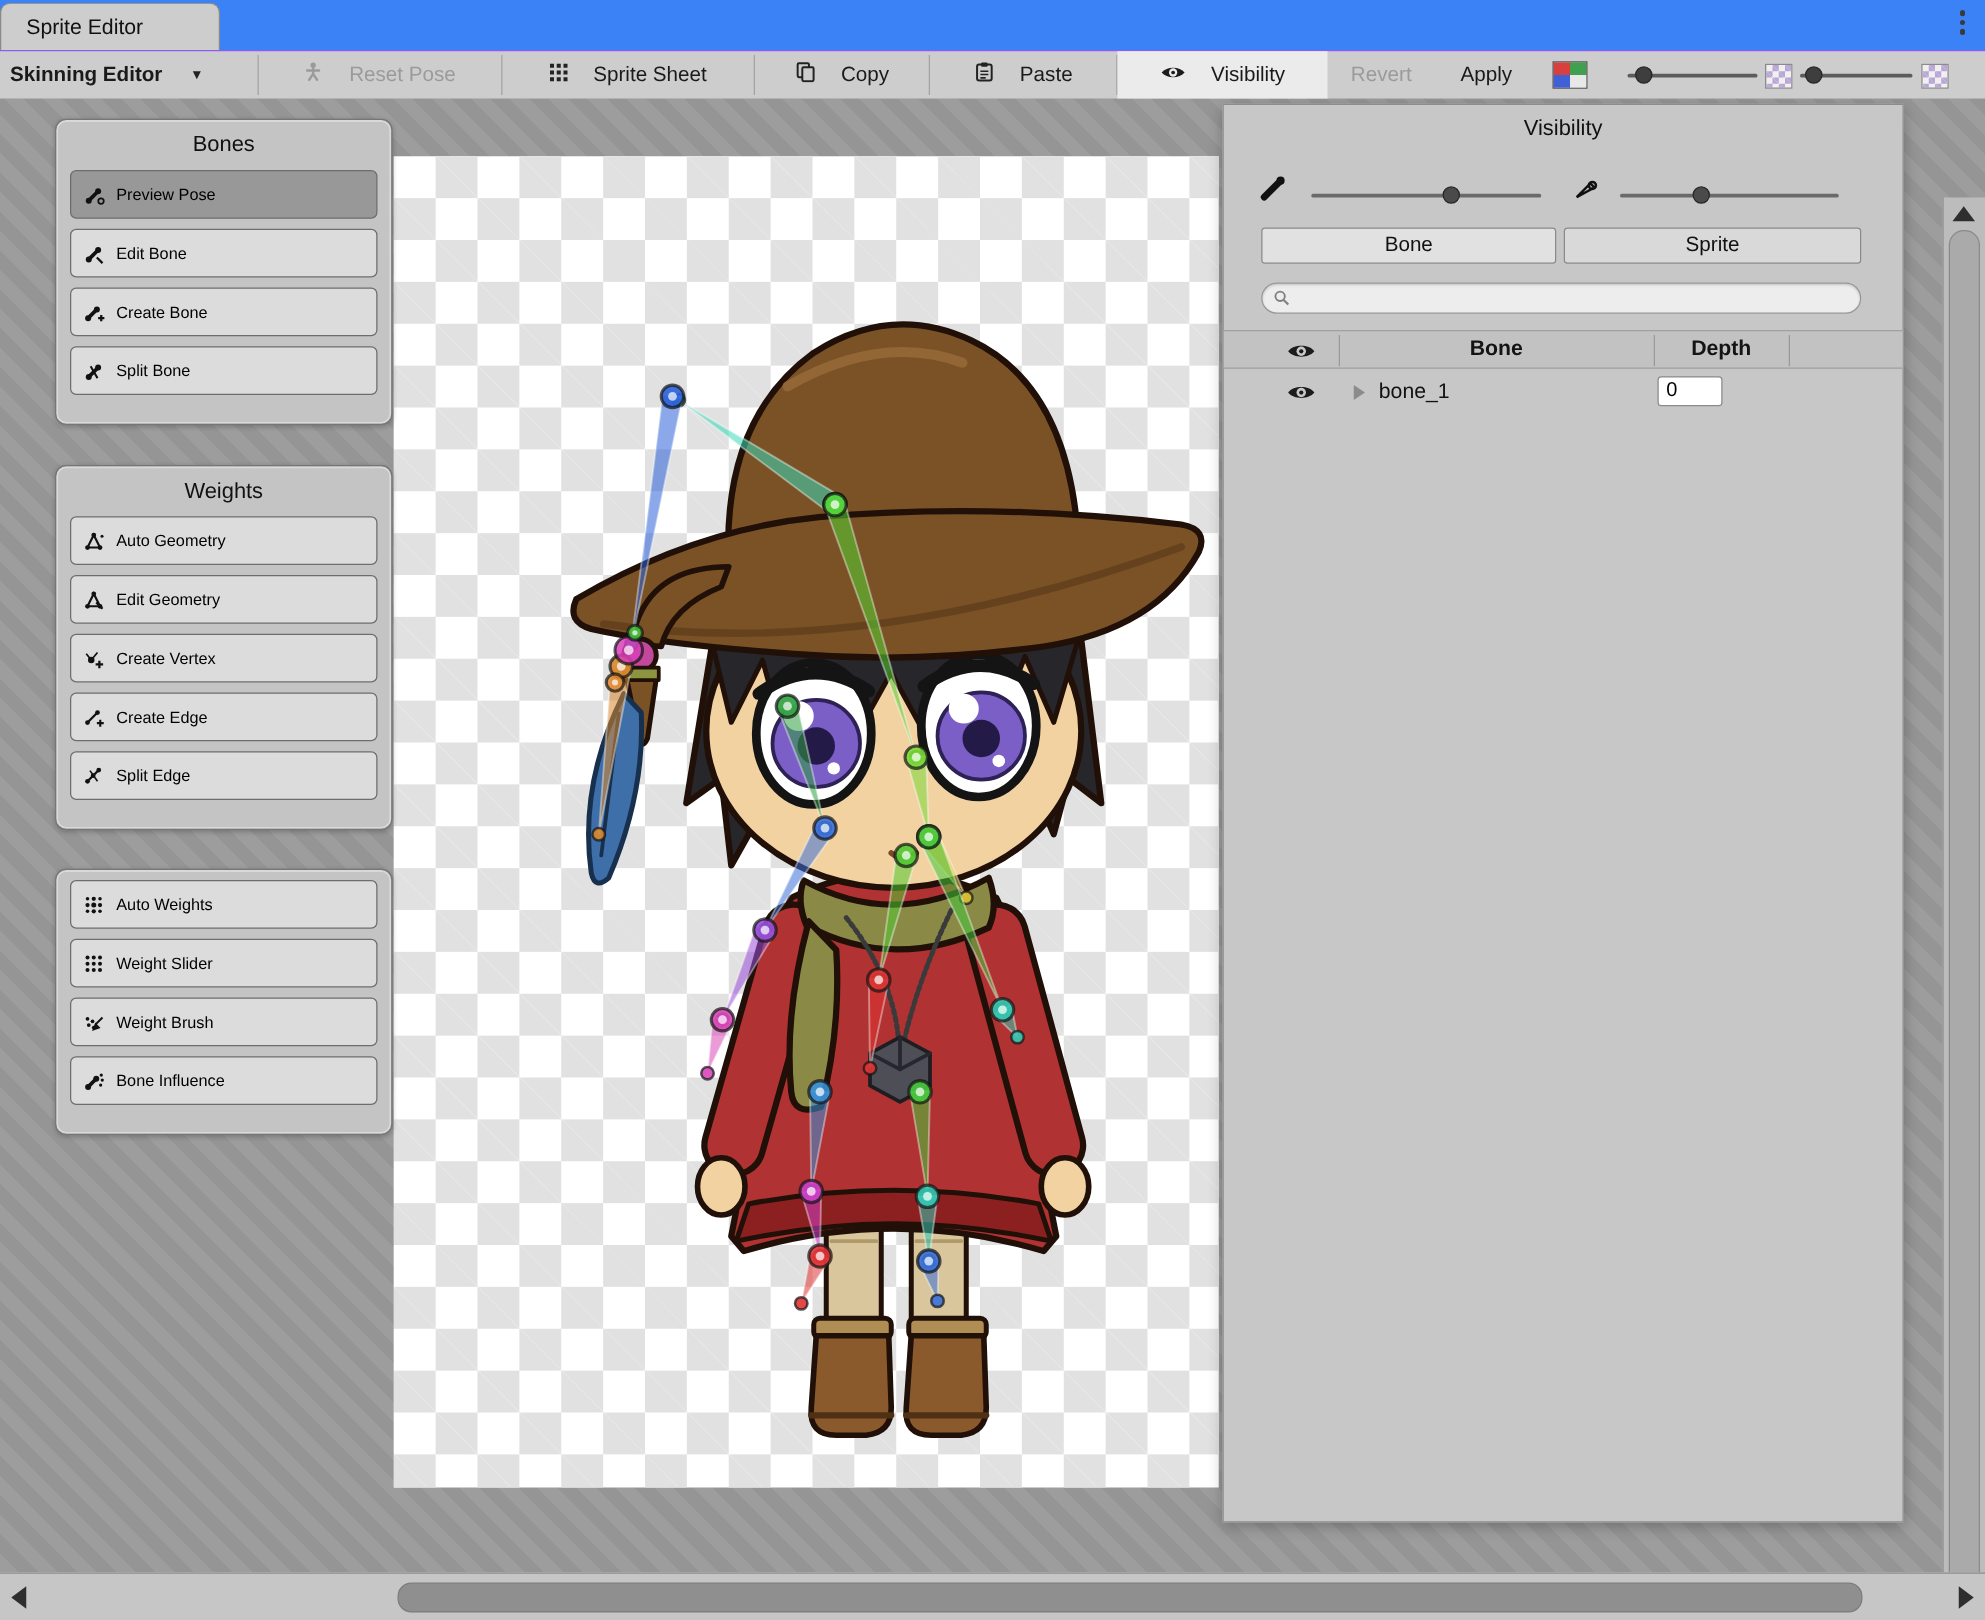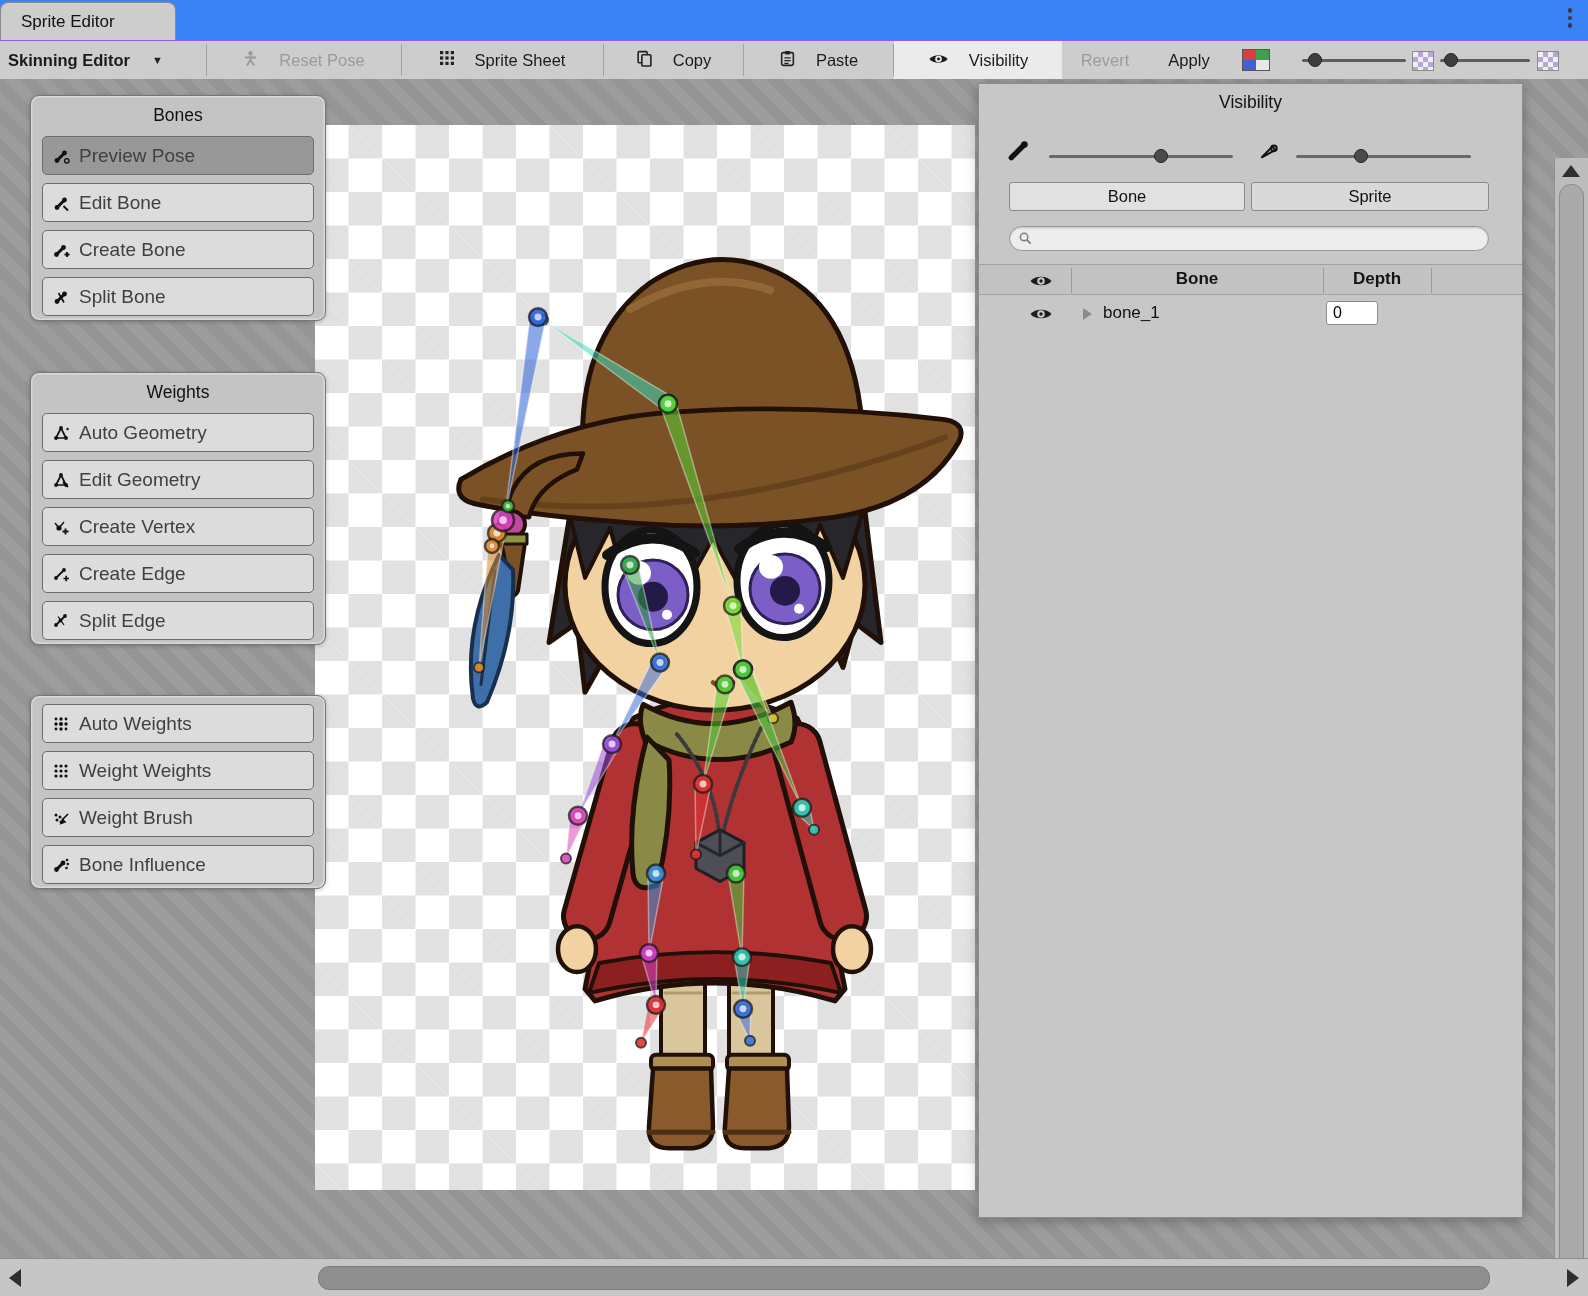--- a/index.html
+++ b/index.html
@@ -40,26 +40,26 @@
   .workspace{position:absolute;left:0;top:79px;width:1588px;height:1179px;overflow:hidden;
      background:repeating-linear-gradient(45deg,#9d9d9d 0 11px,#959595 11px 22px);}
   .canvas{position:absolute;left:315px;top:46px;width:660px;height:1065px;background-color:#ffffff;
      background-image:
       linear-gradient(45deg,#e1e1e1 25%,transparent 25%,transparent 75%,#e1e1e1 75%),
       linear-gradient(45deg,#e1e1e1 25%,transparent 25%,transparent 75%,#e1e1e1 75%);
      background-size:67px 67px;background-position:0 0,33.5px 33.5px;}
   .canvas svg{display:block;width:100%;height:100%;}
 
   
-  .grp{position:absolute;left:30px;width:296px;background:#c4c4c4;border:1.5px solid #767676;
+  .grp{position:absolute;left:44px;width:270px;background:#c4c4c4;border:1.5px solid #767676;
        border-radius:9px;box-shadow:inset 0 0 0 1.5px #d9d9d9,0 1px 4px rgba(0,0,0,.22);
-       box-sizing:border-box;padding-bottom:4px;}
+       box-sizing:border-box;padding-bottom:23px;}
   .grp-title{text-align:center;font-size:17.5px;color:#111;padding:9px 0 2px;}
   .tool{display:flex;align-items:center;gap:9px;height:39px;margin:8px 11px 0;background:#dcdcdc;
-        border:1.2px solid #6d6d6d;border-radius:5px;padding:0 9px;font-size:19px;color:#404040;
+        border:1.2px solid #6d6d6d;border-radius:5px;padding:0 9px;font-size:13px;color:#000000;
         cursor:pointer;box-sizing:border-box;}
   .tool.selected{background:#989898;}
   .i{width:18px;height:18px;flex:0 0 18px;}
 
   
   .vis{position:absolute;left:978px;top:4px;width:545px;height:1135px;background:#c7c7c7;
        border:1px solid #8c8c8c;box-shadow:0 3px 12px rgba(0,0,0,.28);box-sizing:border-box;}
   .vis-title{text-align:center;font-size:17.5px;color:#111;padding-top:8px;}
   .vicon{position:absolute;}
   .vtab{position:absolute;top:98px;height:29px;background:#e1e1e1;border:1px solid #8a8a8a;border-radius:3px;
@@ -481,21 +481,21 @@
               <circle cx="9" cy="4" r="1.6"></circle>
               <circle cx="14" cy="4" r="1.6"></circle>
               <circle cx="4" cy="9" r="1.6"></circle>
               <circle cx="9" cy="9" r="1.6"></circle>
               <circle cx="14" cy="9" r="1.6"></circle>
               <circle cx="4" cy="14" r="1.6"></circle>
               <circle cx="9" cy="14" r="1.6"></circle>
               <circle cx="14" cy="14" r="1.6"></circle>
             </g>
           </svg>
-        <span>Weight Weights</span>
+        <span>Weight Slider</span>
       </div>
       <div class="tool">
         <svg class="i" viewBox="0 0 18 18">
             <g fill="#111">
               <circle cx="4" cy="6" r="1.5"></circle>
               <circle cx="8" cy="8" r="1.5"></circle>
               <circle cx="5" cy="11" r="1.5"></circle>
               <circle cx="9" cy="13" r="1.5"></circle>
             </g>
             <path d="M10.5 10.5 L16 5 M10.5 10.5 l-1.5 4 4 -1.5 z" stroke="#111" stroke-width="1.6" fill="#111"></path>

